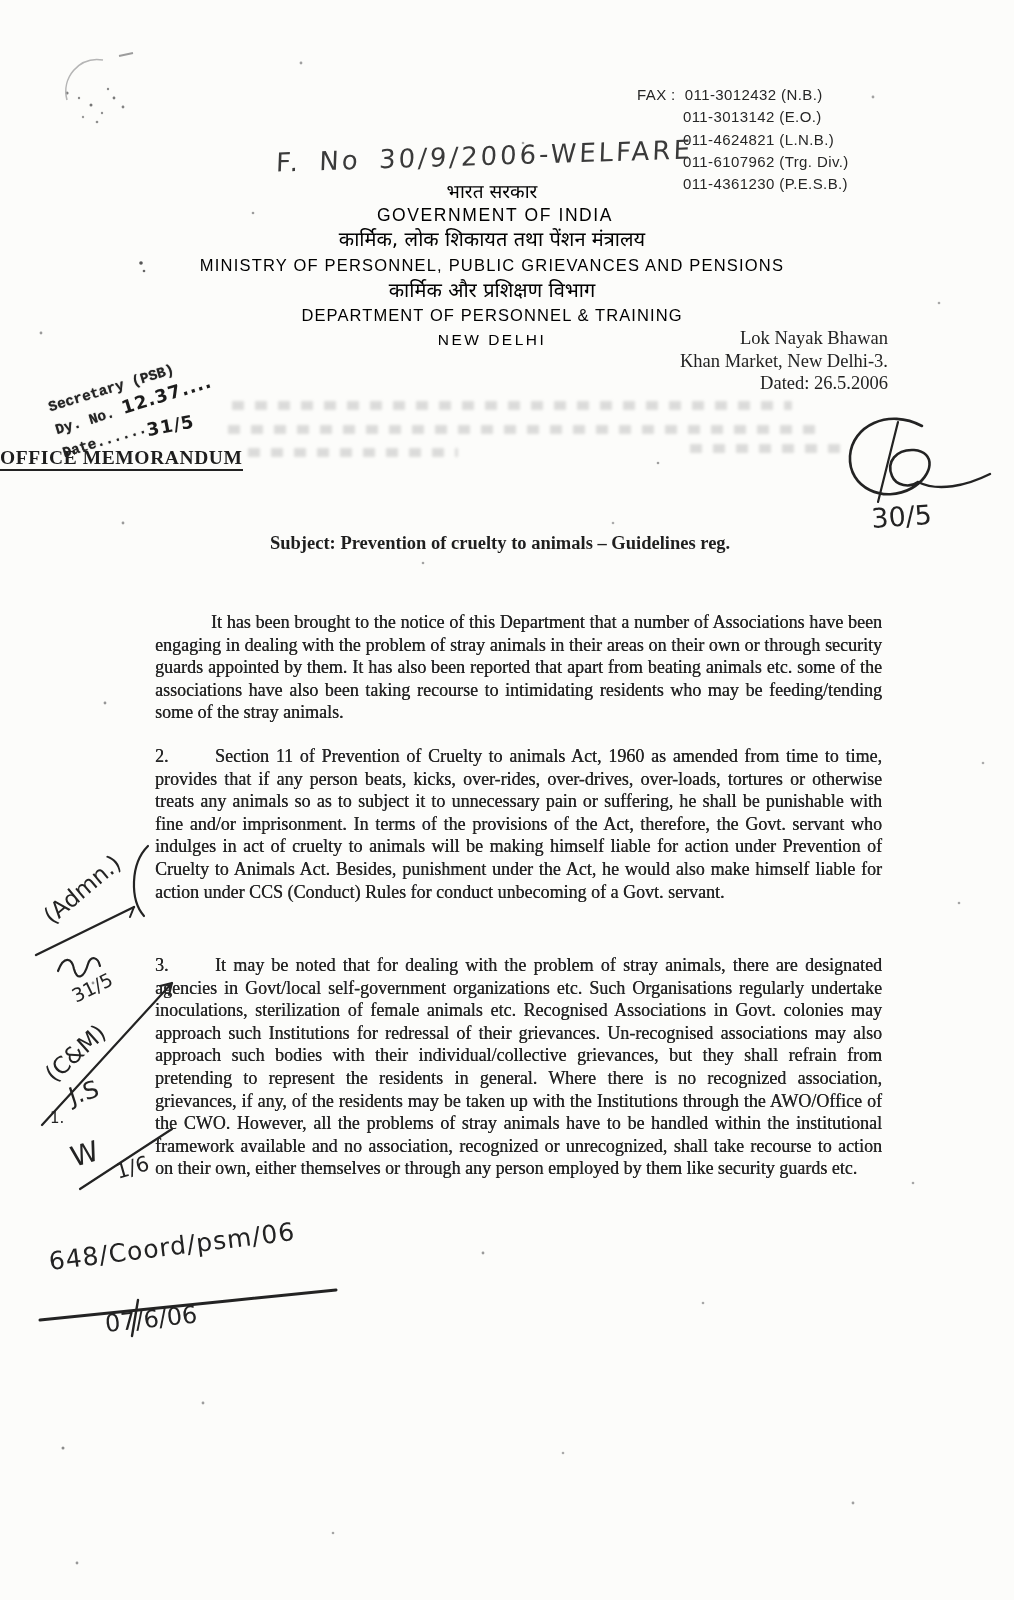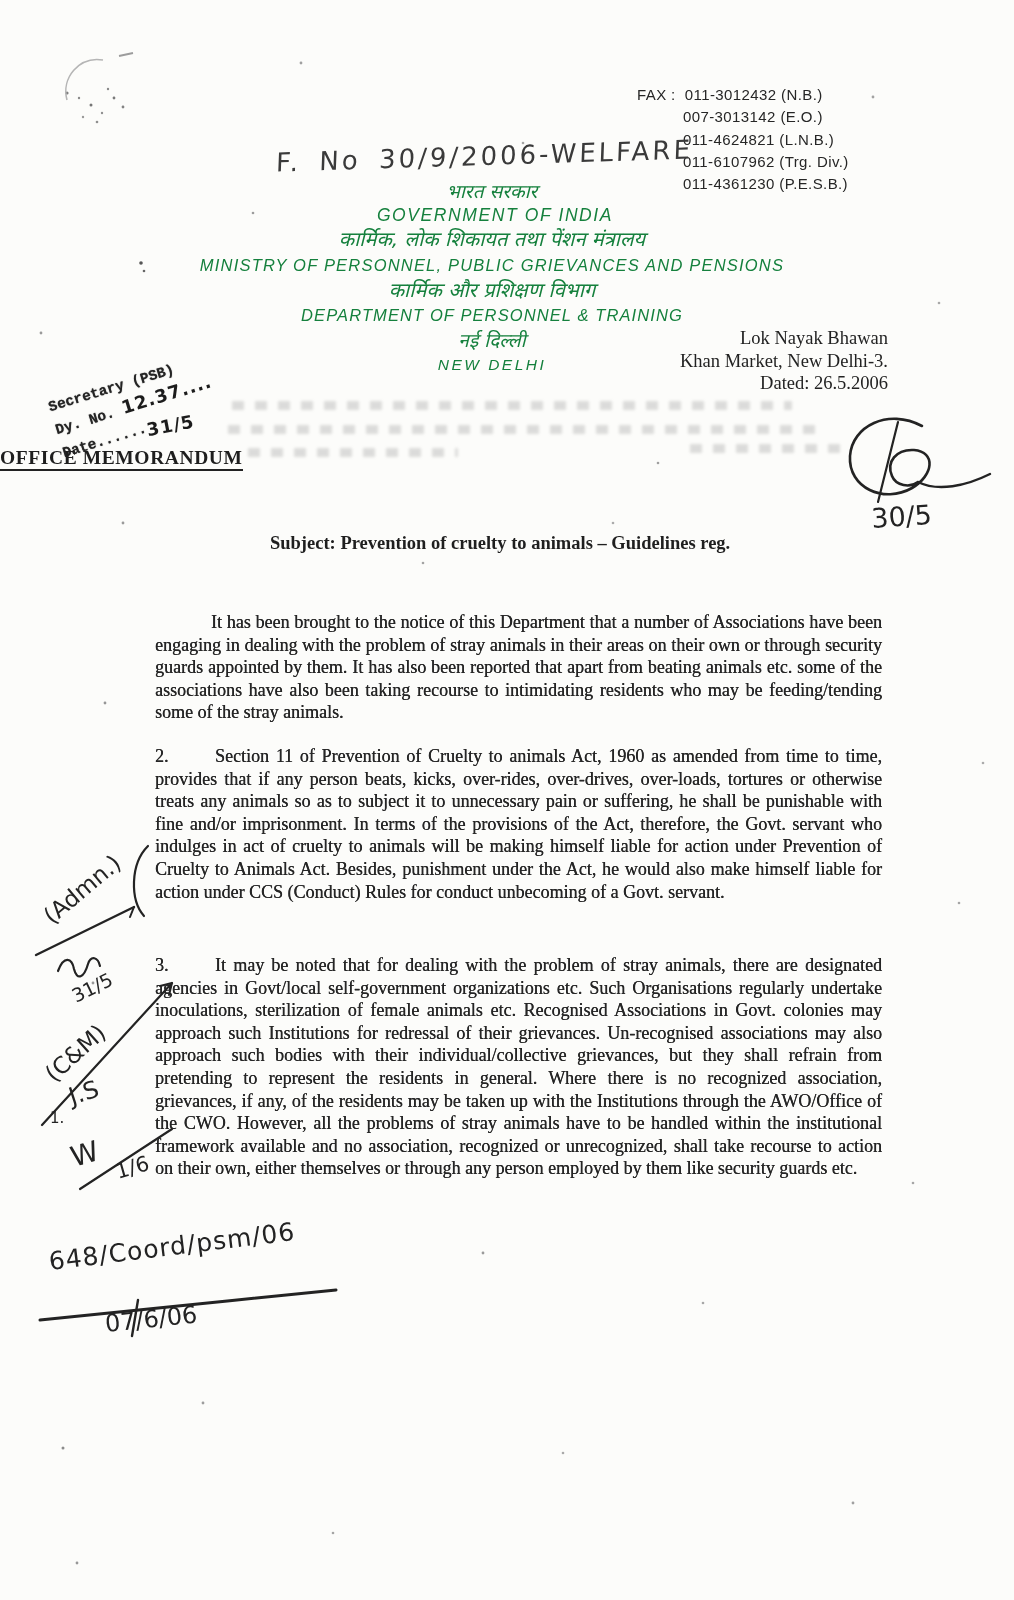--- a/index.html
+++ b/index.html
@@ -30,21 +30,21 @@
   
   .fax{left:637px;top:84px;font-family:"Liberation Sans",sans-serif;font-size:15px;
        line-height:22.3px;color:#262626;letter-spacing:.4px;}
   .fax .ind{padding-left:46px;}
 
   
   .fileno{left:276px;top:141px;font-family:"DejaVu Sans",sans-serif;font-size:26px;color:#3a3a3a;
           letter-spacing:3px;word-spacing:7px;transform:rotate(-1.8deg) skewX(-4deg);}
 
   
-  .hdr{left:0;top:180px;width:984px;text-align:center;color:#15803d;font-style:italic;}
+  .hdr{left:0;top:180px;width:984px;text-align:center;color:#000000;}
   .hdr .hi{font-family:"DejaVu Sans",sans-serif;}
   .h-govt-hi{font-size:19px;line-height:23px;}
   .h-govt-en{font-family:"Liberation Sans",sans-serif;font-size:17.5px;line-height:24px;letter-spacing:1.6px;padding-left:6px;}
   .h-min-hi{font-size:20px;line-height:25px;}
   .h-min-en{font-family:"Liberation Sans",sans-serif;font-size:16.5px;line-height:26px;letter-spacing:1.2px;}
   .h-dept-hi{font-size:20px;line-height:25px;}
   .h-dept-en{font-family:"Liberation Sans",sans-serif;font-size:16.5px;line-height:25px;letter-spacing:1.1px;}
   .h-city-hi{font-size:19px;line-height:25px;}
   .h-city-en{font-family:"Liberation Sans",sans-serif;font-size:15.5px;line-height:24px;letter-spacing:2.5px;}
 
@@ -88,36 +88,35 @@
     <path d="M 64,10 l 14,-3" stroke="#9c9c9c" stroke-width="2" fill="none"></path>
   </svg>
 
   <div class="ghost" style="left:232px;top:401px;width:560px;"></div>
   <div class="ghost" style="left:228px;top:425px;width:596px;"></div>
   <div class="ghost" style="left:248px;top:448px;width:210px;"></div>
   <div class="ghost" style="left:690px;top:444px;width:160px;"></div>
 
   <div class="abs fax">
     <div class="fax-row"><span>FAX :</span>&nbsp;&nbsp;<span>011-3012432  (N.B.)</span></div>
-    <div class="fax-row ind">007-3013142  (E.O.)</div>
+    <div class="fax-row ind">011-3013142  (E.O.)</div>
     <div class="fax-row ind">011-4624821  (L.N.B.)</div>
     <div class="fax-row ind">011-6107962  (Trg. Div.)</div>
     <div class="fax-row ind">011-4361230  (P.E.S.B.)</div>
   </div>
 
   <div class="abs fileno">F. No 30/9/2006-WELFARE</div>
 
   <div class="abs hdr">
     <div class="hi h-govt-hi">भारत सरकार</div>
     <div class="h-govt-en">GOVERNMENT OF INDIA</div>
     <div class="hi h-min-hi">कार्मिक, लोक शिकायत तथा पेंशन मंत्रालय</div>
     <div class="h-min-en">MINISTRY OF PERSONNEL, PUBLIC GRIEVANCES AND PENSIONS</div>
     <div class="hi h-dept-hi">कार्मिक और प्रशिक्षण विभाग</div>
     <div class="h-dept-en">DEPARTMENT OF PERSONNEL &amp; TRAINING</div>
-    <div class="hi h-city-hi">नई दिल्ली</div>
     <div class="h-city-en">NEW DELHI</div>
   </div>
 
   <div class="abs addr">
     <div>Lok Nayak Bhawan</div>
     <div>Khan Market, New Delhi-3.</div>
     <div>Dated: 26.5.2006</div>
   </div>
 
   <div class="abs stamp">

